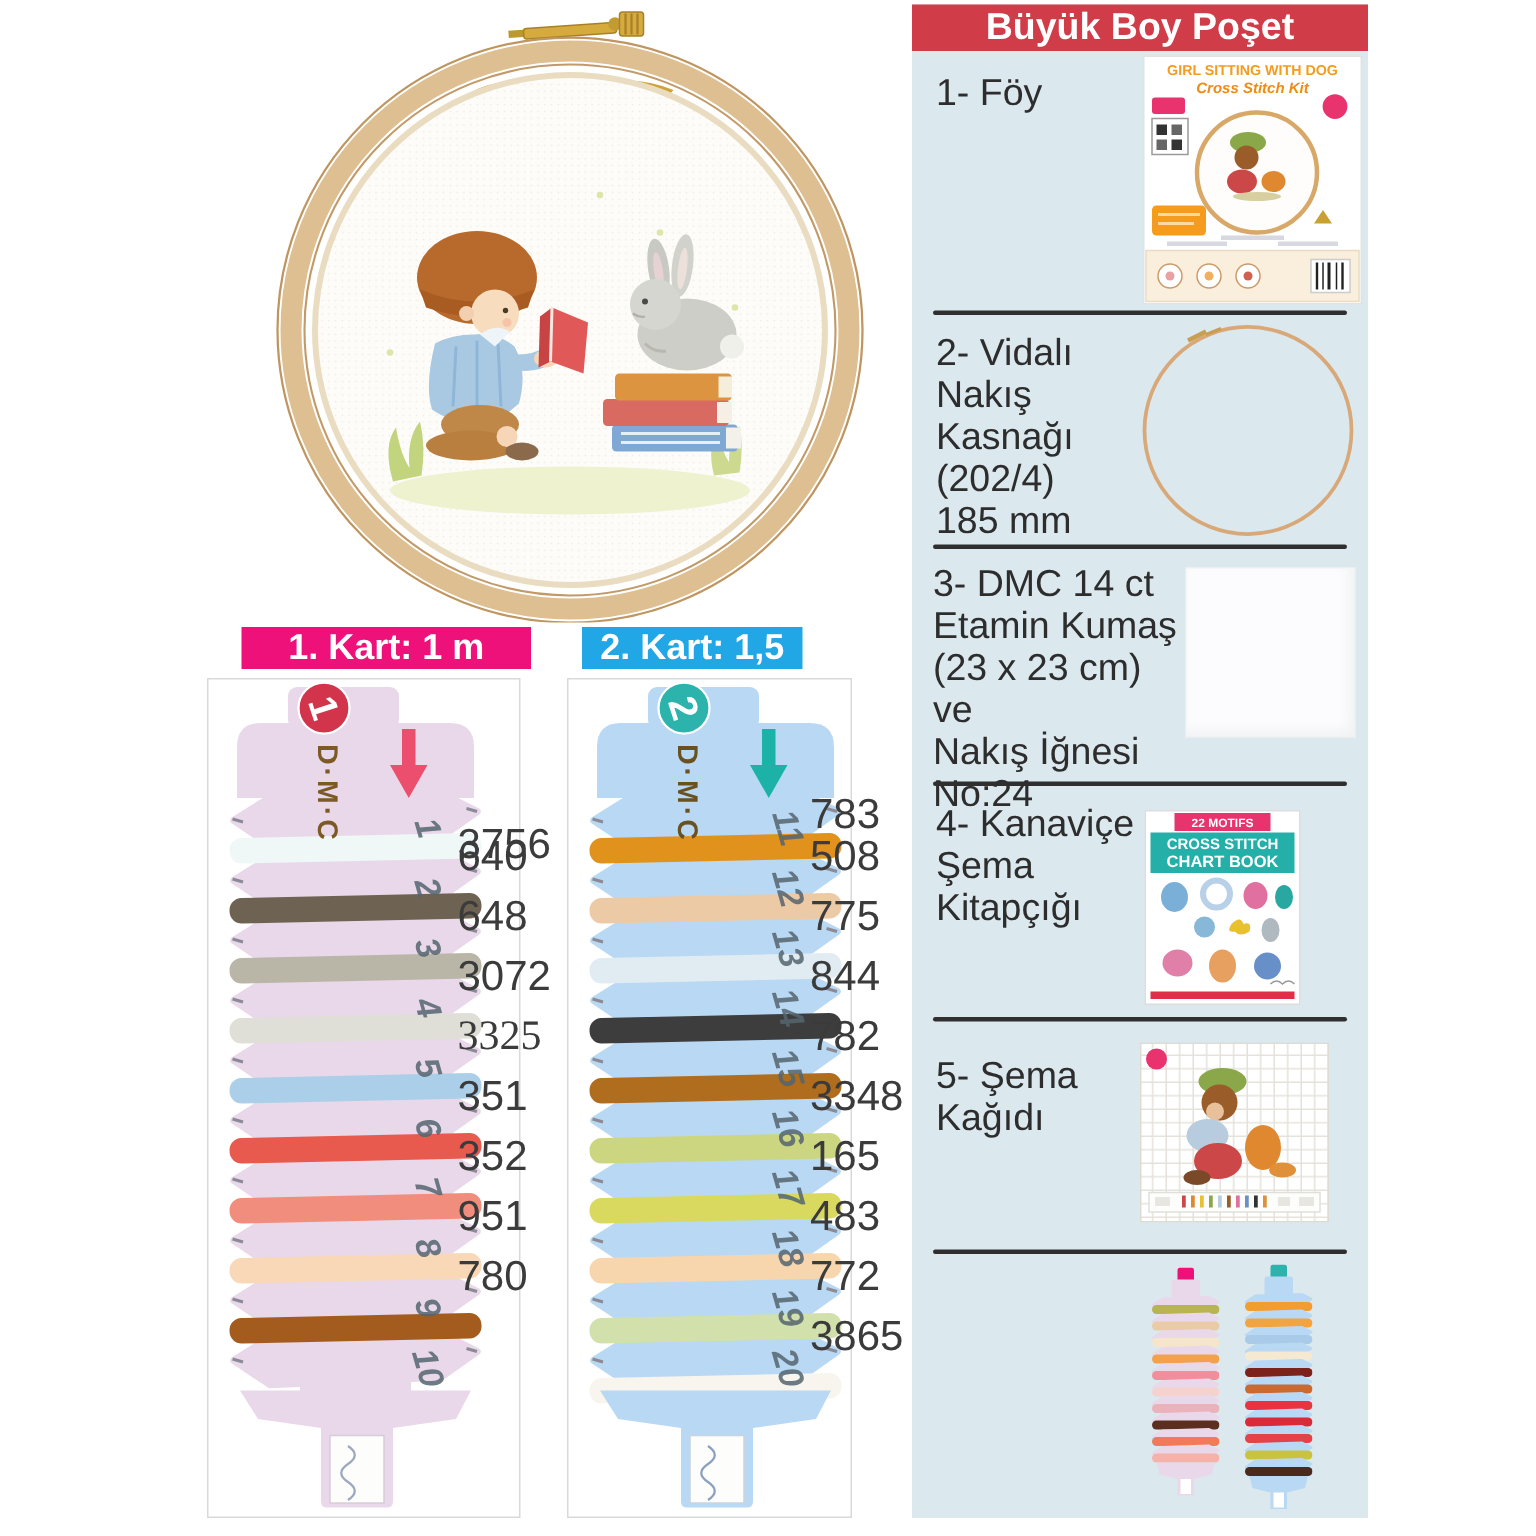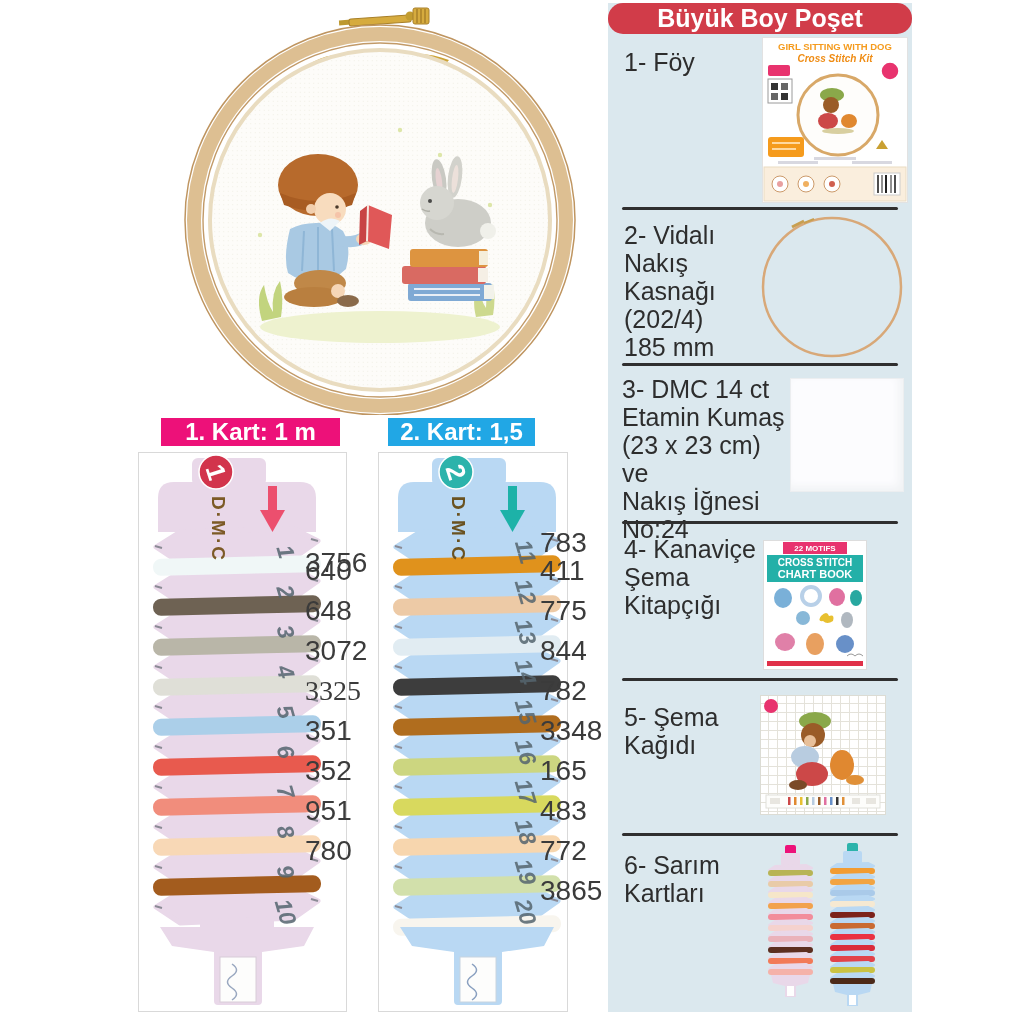--- a/index.html
+++ b/index.html
@@ -9,21 +9,21 @@
   
   .card-box{position:absolute;background:#ffffff;border:1px solid #d9d9d9;}
   .kart-header{position:absolute;height:28px;color:#fff;font-size:24px;font-weight:bold;
                text-align:center;line-height:28px;letter-spacing:0;}
   .codes{position:absolute;width:90px;}
   .thread-code{position:absolute;left:0;font-size:28px;color:#3b3b3b;line-height:30px;
                font-family:"Liberation Sans",sans-serif;}
   
   #panel{position:absolute;left:608px;top:3px;width:304px;height:1009px;}
   #panel-header{position:absolute;left:0;top:0;width:304px;height:31px;color:#ffffff;
-                font-size:25px;font-weight:bold;text-align:center;line-height:31px;border-radius:15px;}
+                font-size:25px;font-weight:bold;text-align:center;line-height:31px;}
   .p-label{position:absolute;font-size:25px;font-weight:500;color:#2d2d2d;line-height:28px;
            white-space:pre-line;}
   .divider{position:absolute;left:14px;width:276px;height:3px;background:#2f2f2f;border-radius:2px;}
   svg text{font-family:"Liberation Sans",sans-serif;}
 </style>
 </head>
 <body>
 
 <div id="stage">
 
@@ -108,21 +108,21 @@
           <line x1="50" y1="-40" x2="49" y2="-4" stroke="#f6e8e0" stroke-width="2"></line>
         </g>
         <ellipse cx="2" cy="38" rx="26" ry="13" fill="#c08848"></ellipse>
         <ellipse cx="-4" cy="52" rx="30" ry="10" fill="#b97f3f"></ellipse>
         <circle cx="20" cy="46" r="7" fill="#f6d6b6"></circle>
         <ellipse cx="30" cy="56" rx="11" ry="6" fill="#8a6a4a"></ellipse>
       </g>
     </g>
   </svg>
 
-  <div class="kart-header" style="left:161px;top:418px;width:179px;background:#ed1179">1. Kart: 1 m</div>
+  <div class="kart-header" style="left:161px;top:418px;width:193px;background:#ed1179">1. Kart: 1 m</div>
   <div class="kart-header" style="left:388px;top:418px;width:147px;background:#21a7e5">2. Kart: 1,5 m</div>
 
   <div class="card-box" style="left:138px;top:452px;width:207px;height:558px"></div>
   <div class="card-box" style="left:378px;top:452px;width:188px;height:558px"></div>
 
   <svg id="card-svg-1" class="abs" style="left:152px;top:452px;width:170px;height:558px" viewBox="0 0 170 558">
     <rect class="bodyfill" x="40" y="6" width="74" height="28" rx="6" fill="#e9d8e9"></rect>
     <path class="bodyfill" d="M6,80 L6,46 Q6,30 22,30 L148,30 Q164,30 164,46 L164,80 Z" fill="#e9d8e9"></path>
     <g class="rows">
         <rect x="48" y="101" width="74" height="18" fill="#e9d8e9"></rect>
@@ -284,21 +284,21 @@
       <div class="thread-code" style="top: 144px;">648</div>
       <div class="thread-code" style="top: 184px;">3072</div>
       <div class="thread-code" style="top: 224px; font-family: Liberation Serif, serif;">3325</div>
       <div class="thread-code" style="top: 264px;">351</div>
       <div class="thread-code" style="top: 304px;">352</div>
       <div class="thread-code" style="top: 344px;">951</div>
       <div class="thread-code" style="top: 384px;">780</div>
     </div>
   <div id="codes-2" class="codes" style="left:540px;top:452px;height:558px">
       <div class="thread-code" style="top: 64px; margin-top: 12px;">783</div>
-      <div class="thread-code" style="top: 104px;">411</div>
+      <div class="thread-code" style="top: 104px;">508</div>
       <div class="thread-code" style="top: 144px;">775</div>
       <div class="thread-code" style="top: 184px;">844</div>
       <div class="thread-code" style="top: 224px;">782</div>
       <div class="thread-code" style="top: 264px;">3348</div>
       <div class="thread-code" style="top: 304px;">165</div>
       <div class="thread-code" style="top: 344px;">483</div>
       <div class="thread-code" style="top: 384px;">772</div>
       <div class="thread-code" style="top: 424px;">3865</div>
     </div>
 
@@ -419,22 +419,20 @@
         <rect x="58" y="102" width="2.5" height="8" fill="#9a5c28"></rect>
       <rect x="64" y="102" width="2.5" height="8" fill="#e070a0"></rect>
         <rect x="70" y="102" width="2.5" height="8" fill="#6890c8"></rect>
       <rect x="76" y="102" width="2.5" height="8" fill="#333333"></rect>
         <rect x="82" y="102" width="2.5" height="8" fill="#e09038"></rect>
       <rect x="92" y="103" width="8" height="6" fill="#e8e6e0"></rect>
       <rect x="106" y="103" width="10" height="6" fill="#e8e6e0"></rect>
     </svg>
     <div class="divider" style="top:830px"></div>
 
-    <div class="p-label" style="left:16px;top:848px;width:140px">6- Sarım
-Kartları</div>
     <svg id="mini-pink" class="abs" style="left:160px;top:842px;width:45px;height:163px" viewBox="0 0 45 163">
         <rect x="17" y="0" width="11" height="11" rx="2" fill="#ed1179"></rect>
         <rect x="13" y="8" width="19" height="13" rx="2" fill="#e9d8e9"></rect>
         <polygon points="1,25 7,21 38,20 44,23 38,26 7,27" fill="#e9d8e9" stroke="#e9d8e9" stroke-width="2" stroke-linejoin="round"></polygon>
         <rect x="0" y="25" width="45" height="6" rx="3" fill="#b8b455"></rect>
         <polygon points="1,36 7,32 38,31 44,34 38,37 7,38" fill="#e9d8e9" stroke="#e9d8e9" stroke-width="2" stroke-linejoin="round"></polygon>
         <rect x="0" y="36" width="45" height="6" rx="3" fill="#e9cba8"></rect>
         <polygon points="1,47 7,43 38,42 44,45 38,48 7,49" fill="#e9d8e9" stroke="#e9d8e9" stroke-width="2" stroke-linejoin="round"></polygon>
         <rect x="0" y="47" width="45" height="6" rx="3" fill="#f6e6c9"></rect>
         <polygon points="1,58 7,54 38,53 44,56 38,59 7,60" fill="#e9d8e9" stroke="#e9d8e9" stroke-width="2" stroke-linejoin="round"></polygon>

